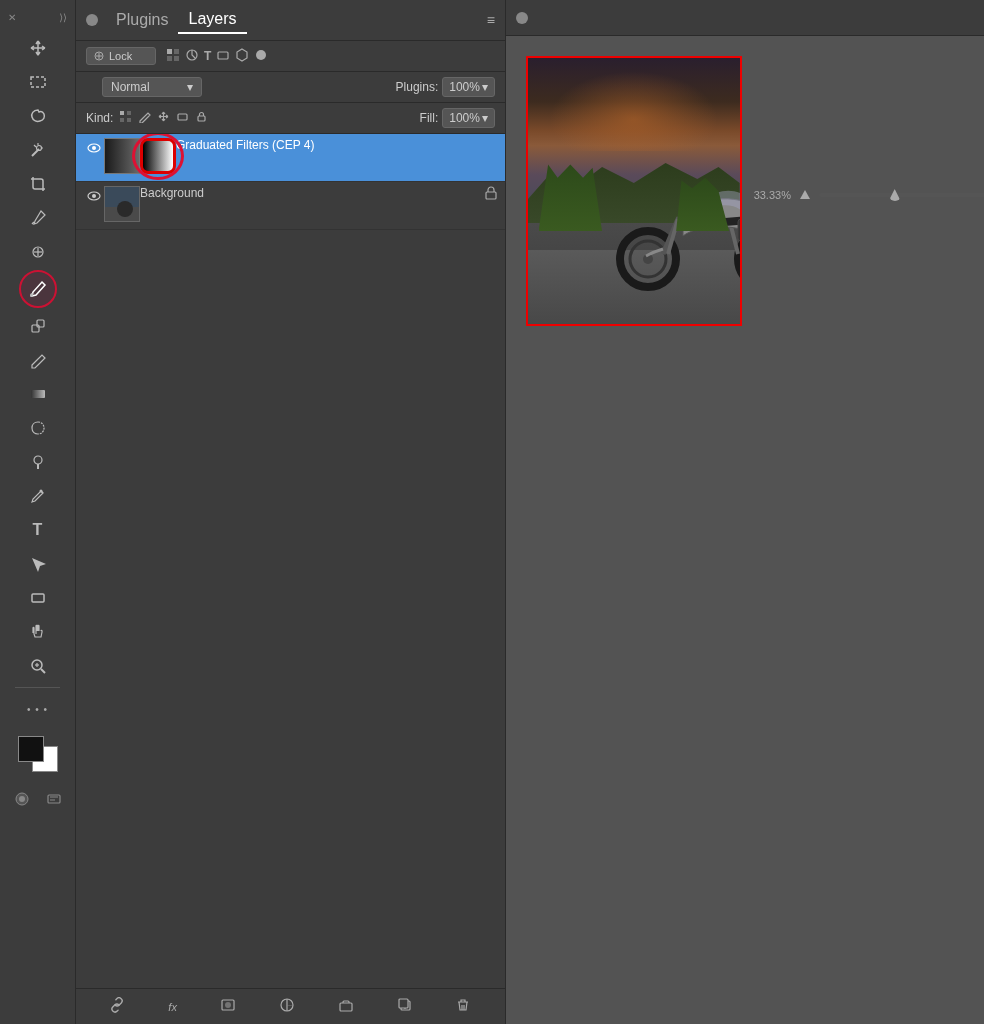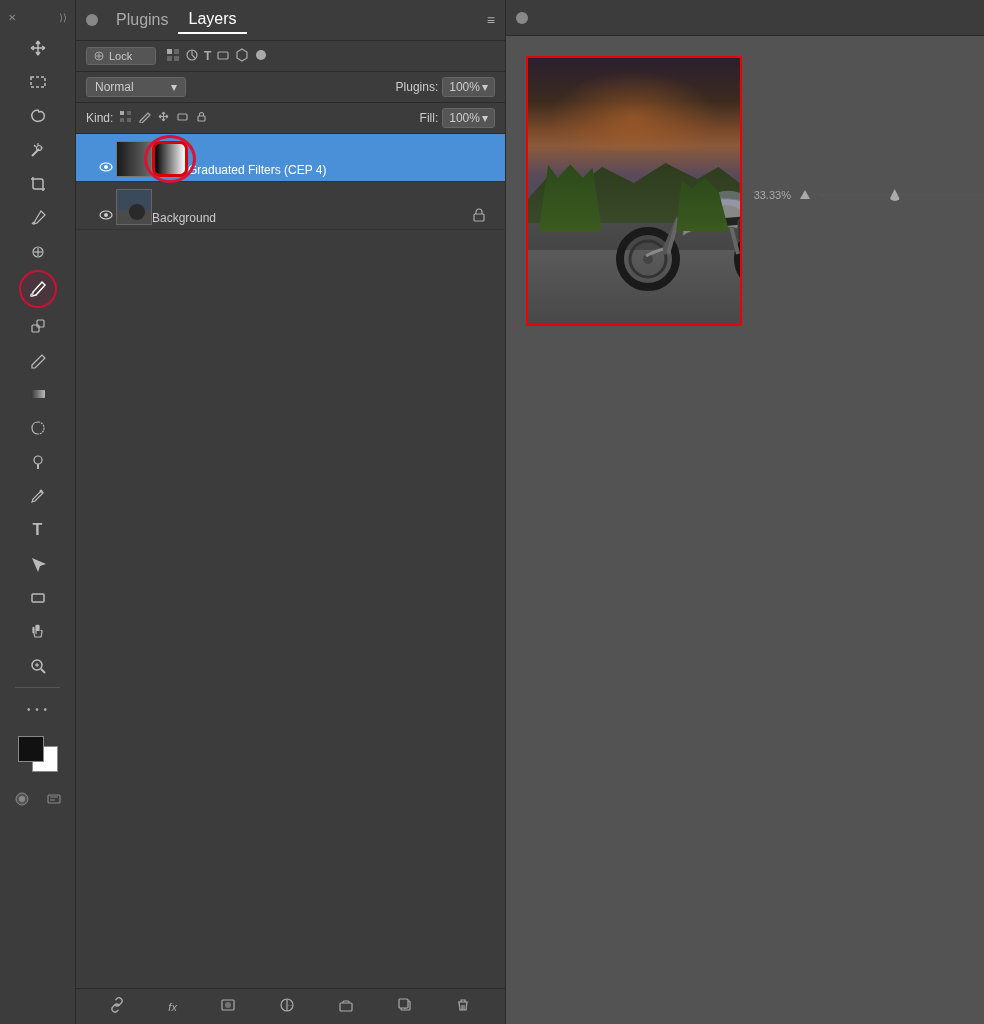--- a/index.html
+++ b/index.html
@@ -201,20 +201,21 @@
       align-items: center;
       background: #555;
       border: 1px solid #666;
       border-radius: 3px;
       padding: 2px 8px;
       cursor: pointer;
       gap: 4px;
       font-size: 12px;
       color: #ccc;
       min-width: 100px;
+      margin-left: 16px;
     }
 
     .opacity-control {
       display: flex;
       align-items: center;
       margin-left: auto;
       gap: 4px;
       font-size: 12px;
     }
 
@@ -273,22 +274,22 @@
     }
 
     
     .layers-list {
       flex: 1;
       overflow-y: auto;
     }
 
     .layer-item {
       display: flex;
-      align-items: flex-end;
-      padding: 4px 20px;
+      align-items: flex-start;
+      padding: 4px 8px;
       min-height: 48px;
       cursor: pointer;
       border-bottom: 1px solid #333;
     }
 
     .layer-item.selected {
       background: #4a90d9;
     }
 
     .layer-visibility {

